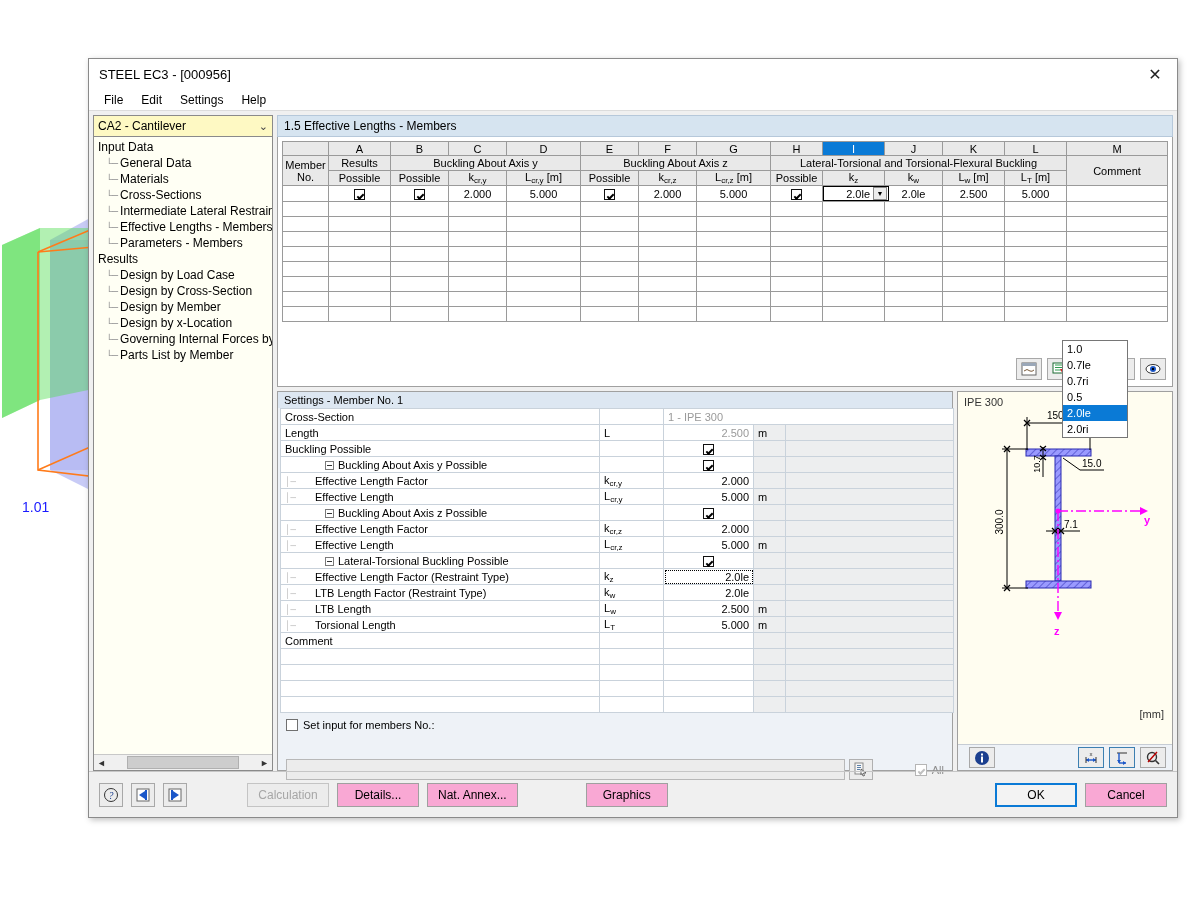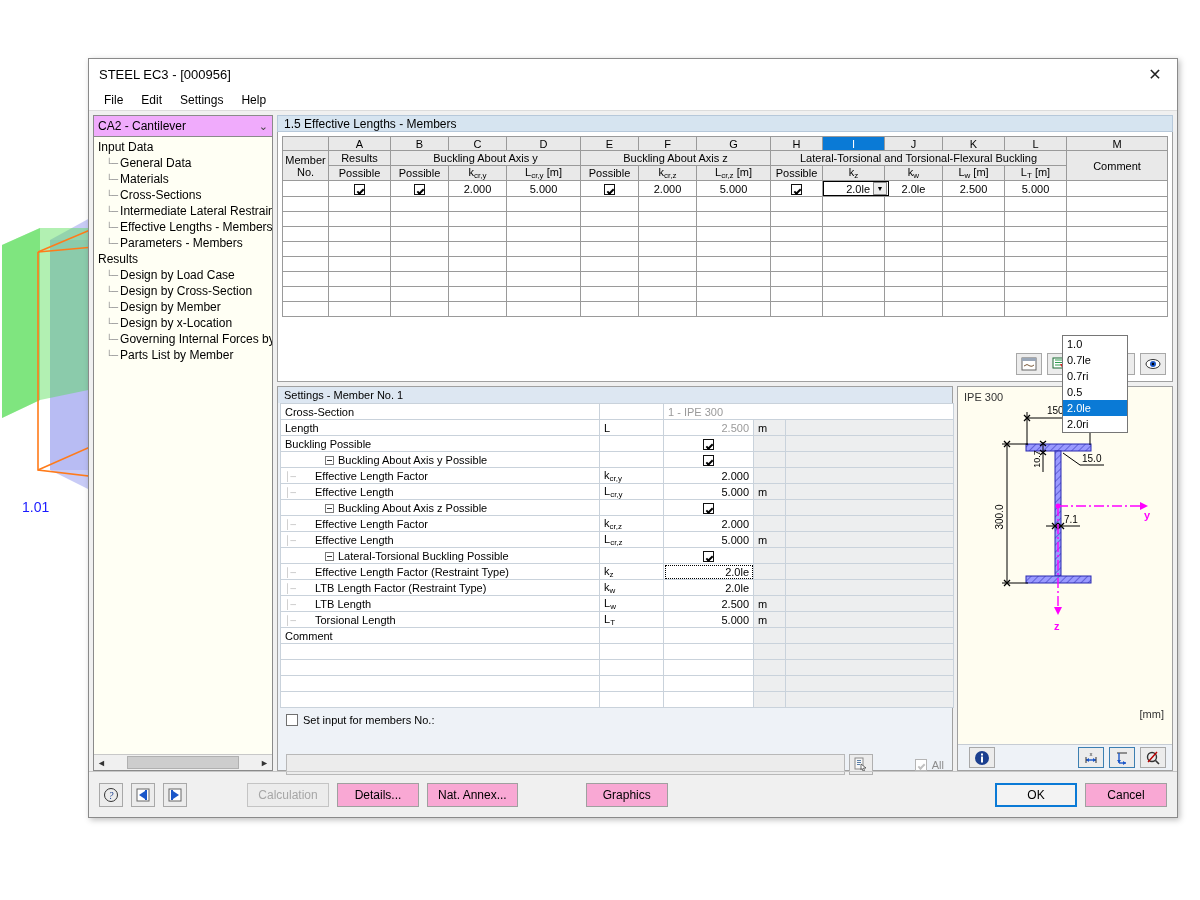--- a/index.html
+++ b/index.html
@@ -37,21 +37,21 @@
     height:22px; background:#fff; display:flex; align-items:center;
     padding-left:6px; flex:0 0 auto; border-bottom:1px solid #dcdcdc;
   }
   #menubar .mi { padding:2px 9px; font-size:12px; cursor:pointer; }
 
   #body { flex:1 1 auto; display:flex; padding:4px 4px 0 4px; min-height:0; }
 
   
   #nav { width:180px; display:flex; flex-direction:column; margin-right:4px; }
   #nav-combo {
-    height:22px; border:1px solid #8a8a8a; background:#f0abfc;
+    height:22px; border:1px solid #8a8a8a; background:#fef9c3;
     display:flex; align-items:center; padding:0 4px; font-size:12px;
     cursor:pointer;
   }
   #nav-combo .cv { flex:1 1 auto; }
   #nav-combo .chev { color:#444; font-size:11px; }
   #tree {
     flex:1 1 auto; border:1px solid #8a8a8a; border-top:none; background:#fffff4;
     overflow:hidden; padding:2px 0 0 2px; position:relative;
   }
   .tnode { height:16px; line-height:16px; font-size:12px; white-space:nowrap;
@@ -64,21 +64,21 @@
     background:#f0f0f0; border-top:1px solid #c8c8c8; display:flex; align-items:center;
   }
   #tree-hscroll .arr { width:15px; height:15px; font-size:9px; color:#333;
     display:flex; align-items:center; justify-content:center; cursor:pointer; }
   #tree-hscroll .thumb { height:13px; background:#cdcdcd; border:1px solid #b0b0b0;
     width:112px; margin-left:18px; cursor:pointer; }
 
   
   #content { flex:1 1 auto; display:flex; flex-direction:column; min-width:0; }
   #panel-title {
-    height:17px; background:#d6e4f0; border:1px solid #b6c8da;
+    height:22px; background:#d6e4f0; border:1px solid #b6c8da;
     display:flex; align-items:center; padding-left:6px; font-size:12px;
     flex:0 0 auto;
   }
 
   
   #table-area {
     flex:0 0 auto; background:#fff; border:1px solid #a0a0a0; border-top:none;
     padding:4px 4px 0 4px; position:relative; height:250px;
   }
   table.grid { border-collapse:collapse; table-layout:fixed; width:100%; }

